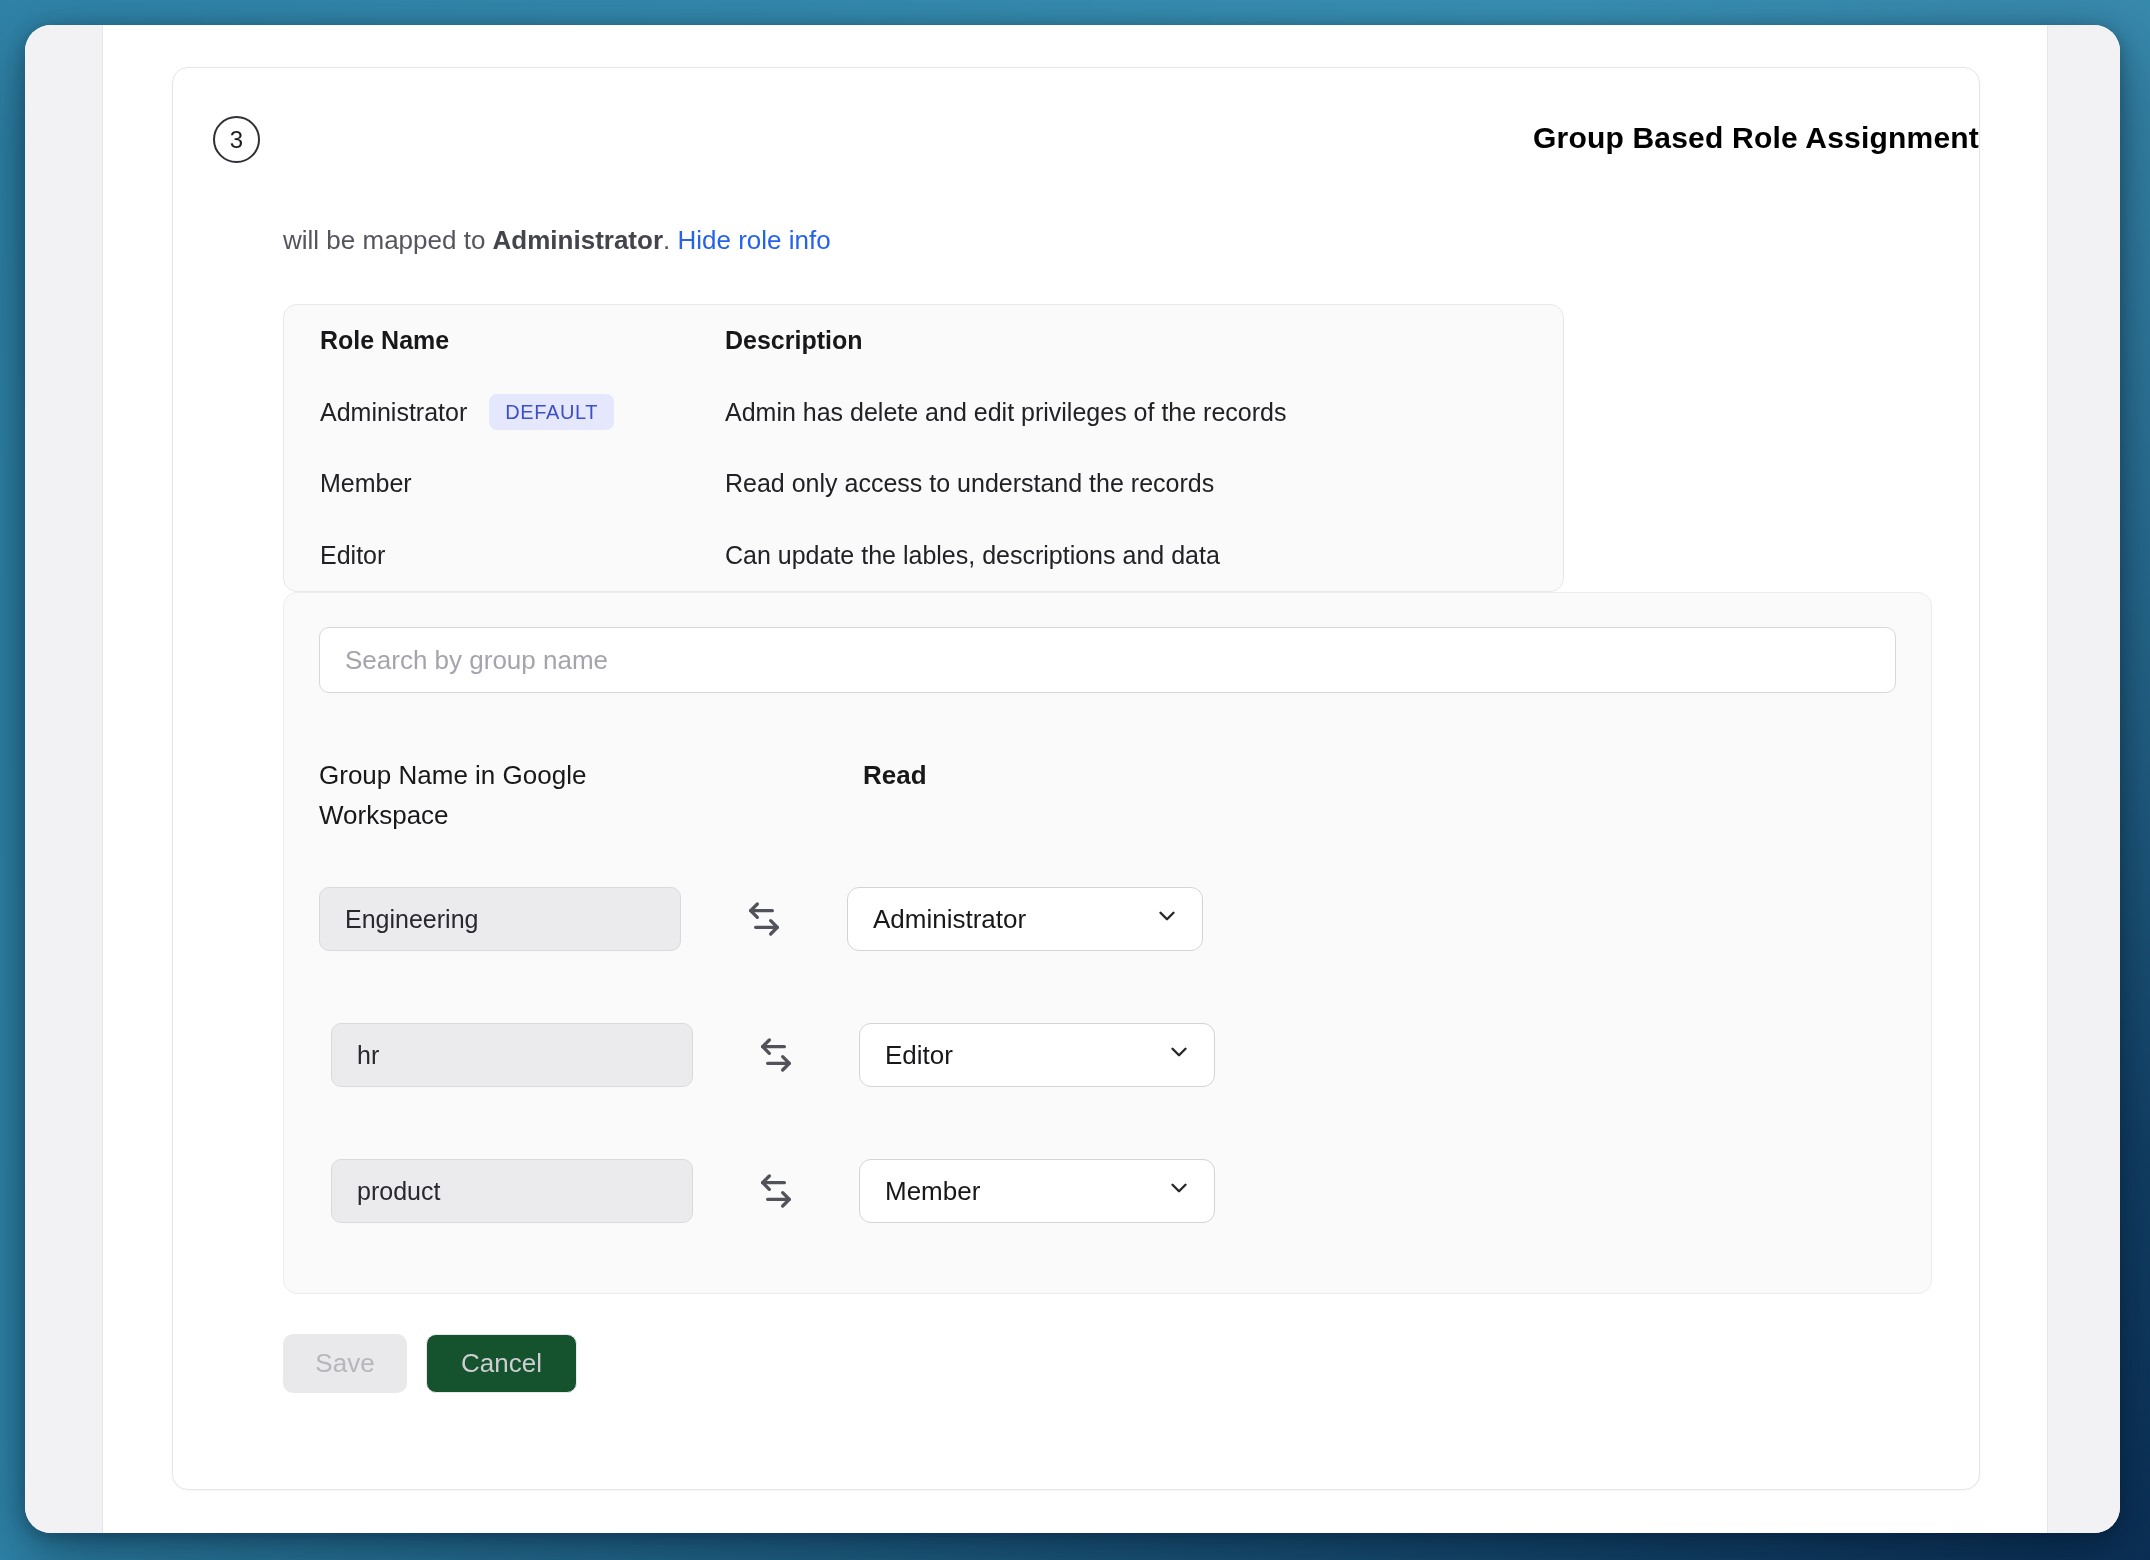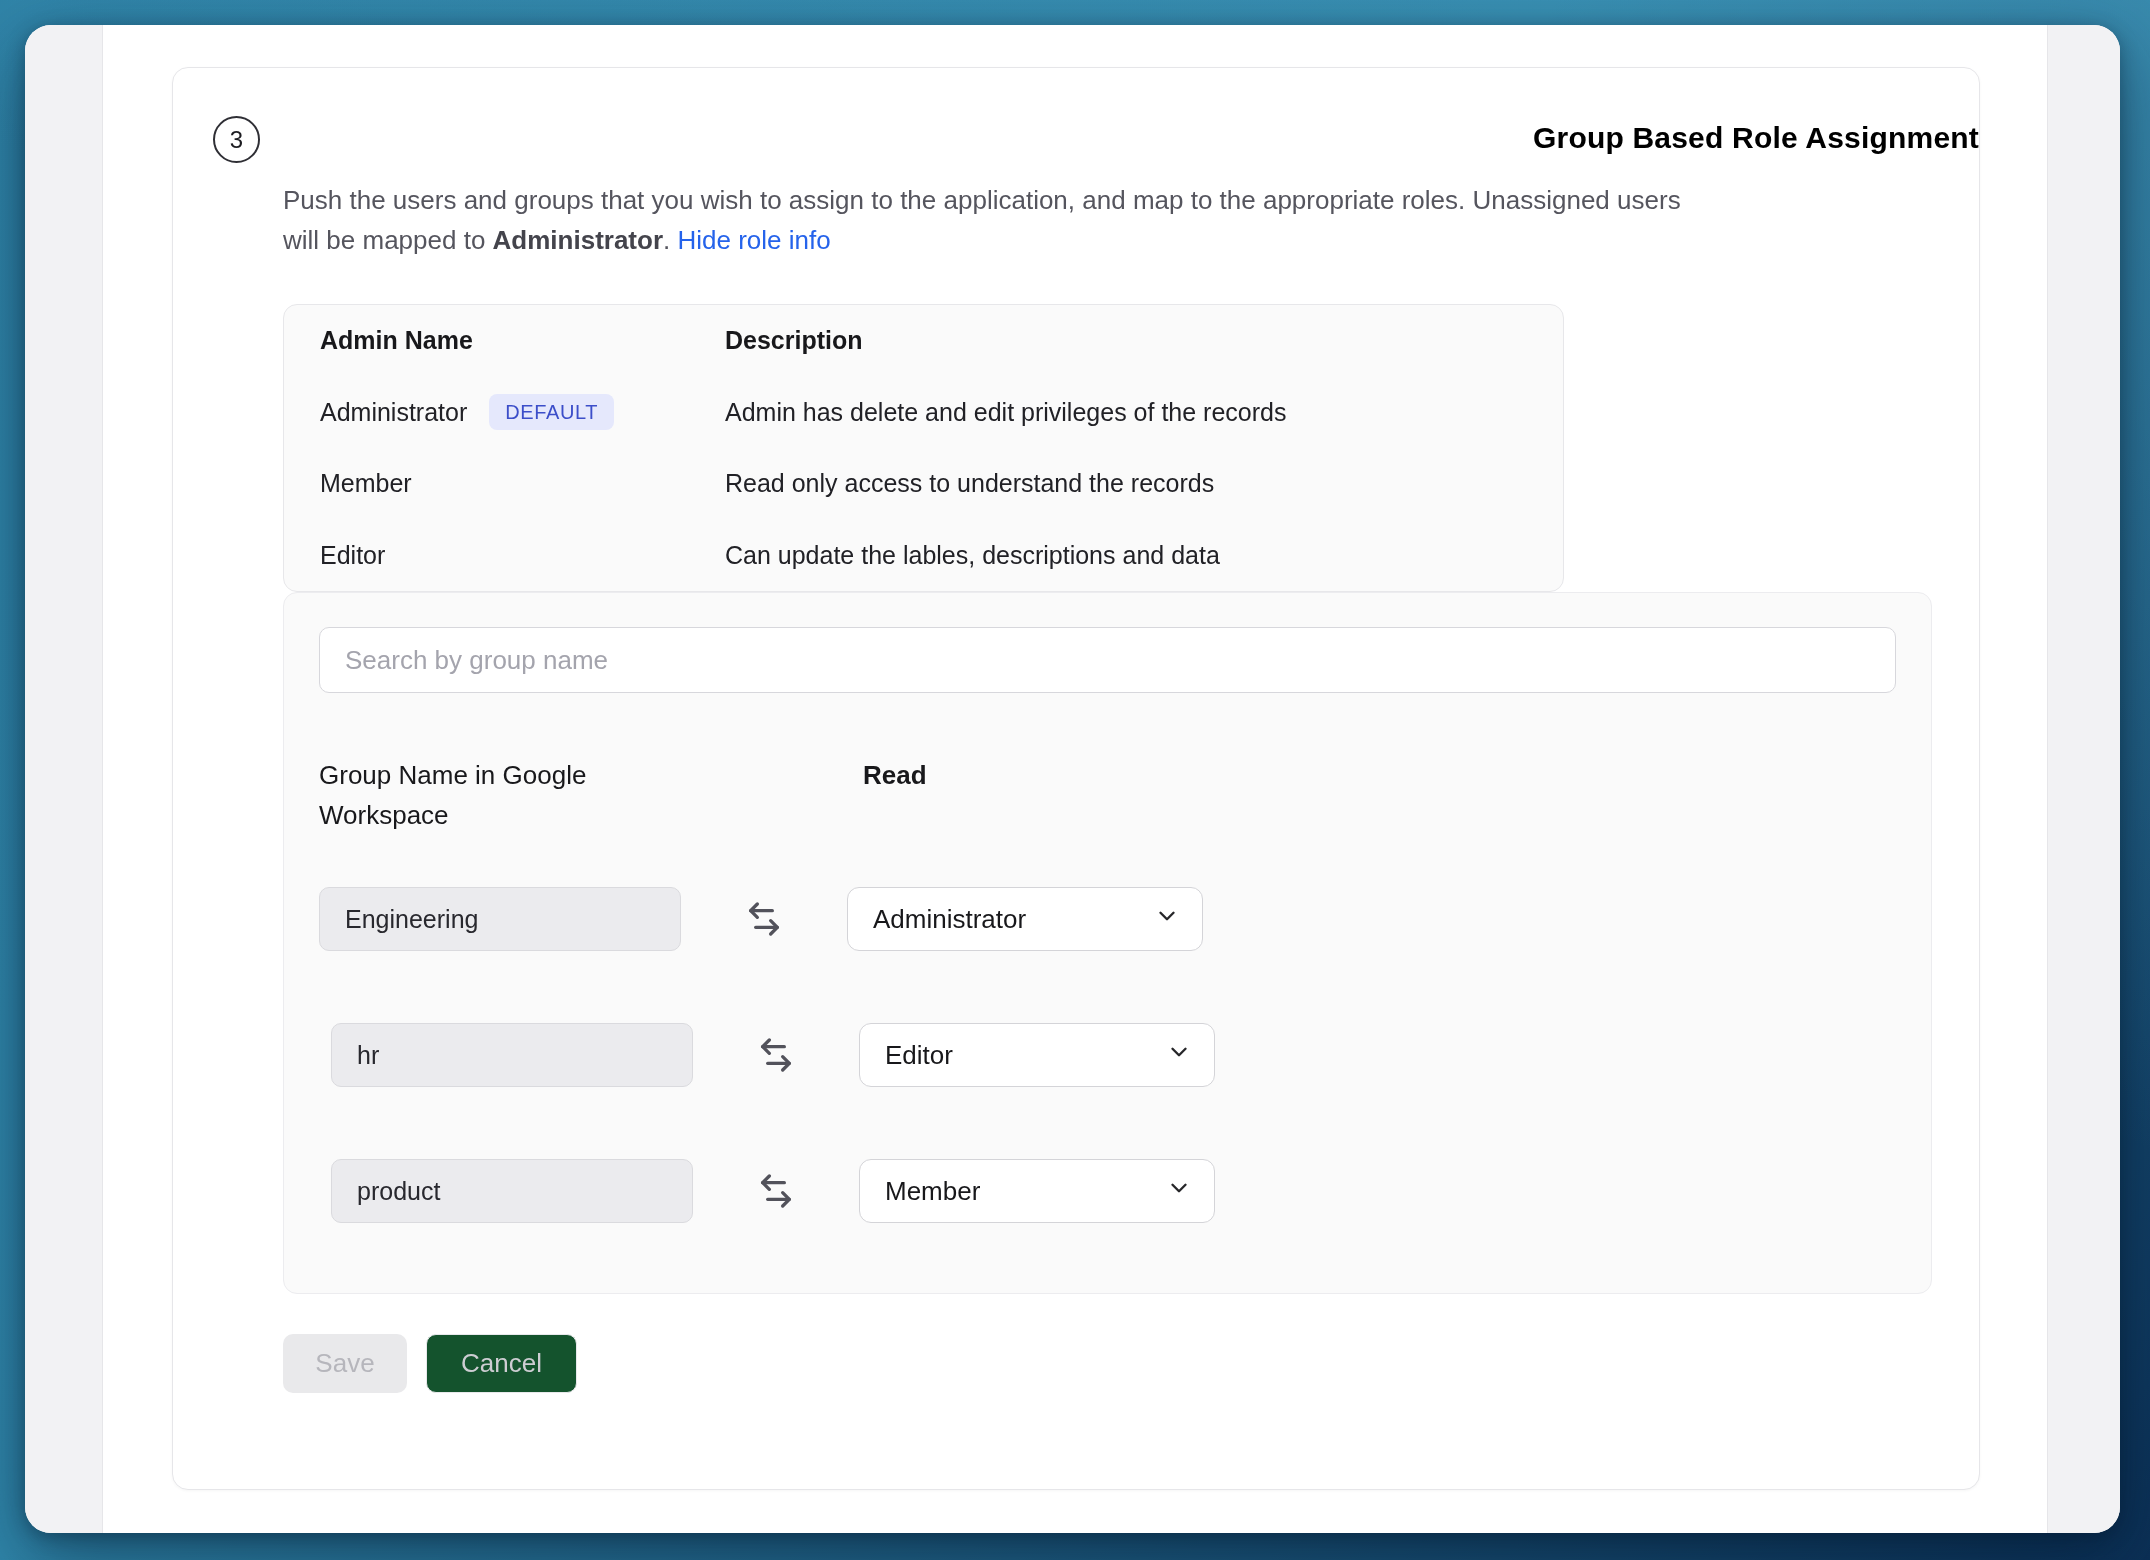--- a/index.html
+++ b/index.html
@@ -154,24 +154,24 @@
   <div class="gutter right"></div>
 
   <section class="card">
 
     <div class="step-circle">
       <span>3</span>
     </div>
 
     <h1 class="section-title">Group Based Role Assignment</h1>
 
-    <p class="section-desc"><span>Push the users and groups that you wish to assign to the application, and map to the appropriate roles. Unassigned users</span><br><span>will be mapped to </span><strong>Administrator</strong><span>. </span><a class="link" href="#">Hide role info</a></p>
+    <p class="section-desc"><br><span>will be mapped to </span><strong>Administrator</strong><span>. </span><a class="link" href="#">Hide role info</a></p>
 
     <div class="role-table">
-      <div class="th">Admin Name</div>
+      <div class="th">Role Name</div>
       <div class="th">Description</div>
 
       <div class="role-name-cell">
         <span>Administrator</span>
         <span class="badge">DEFAULT</span>
       </div>
       <div>Admin has delete and edit privileges of the records</div>
 
       <div class="role-name-cell">
         <span>Member</span>

